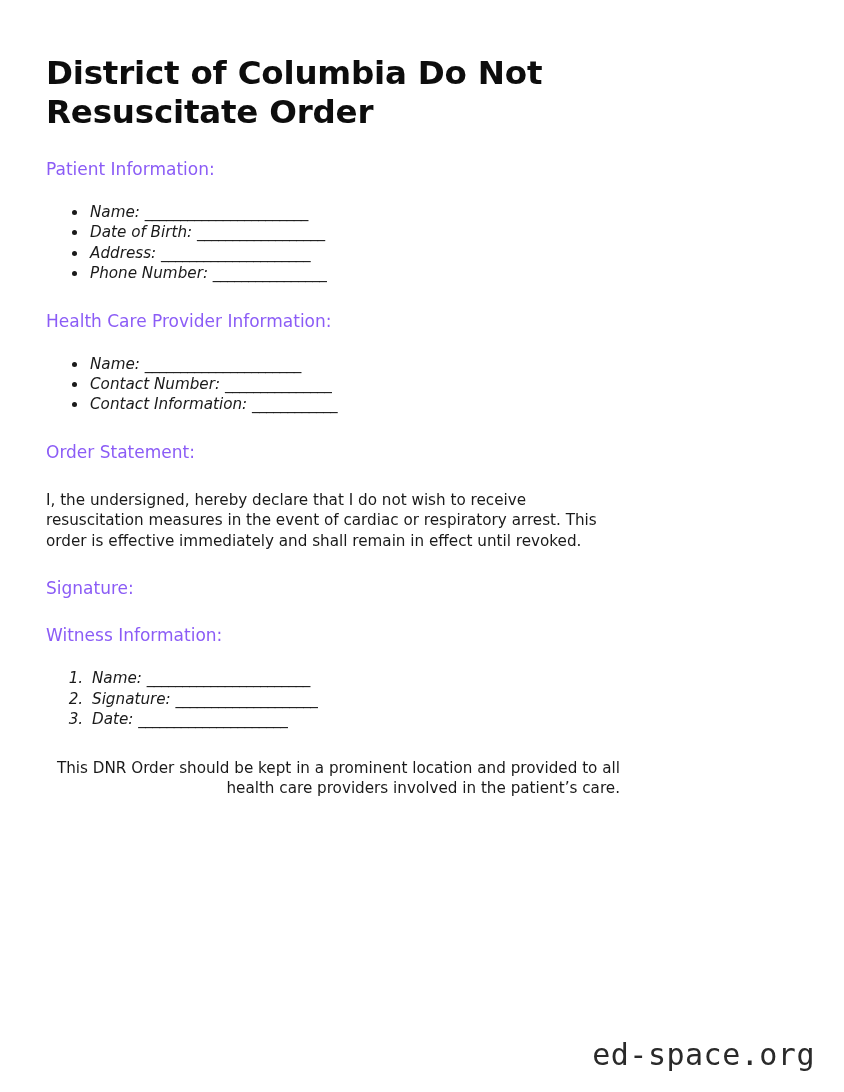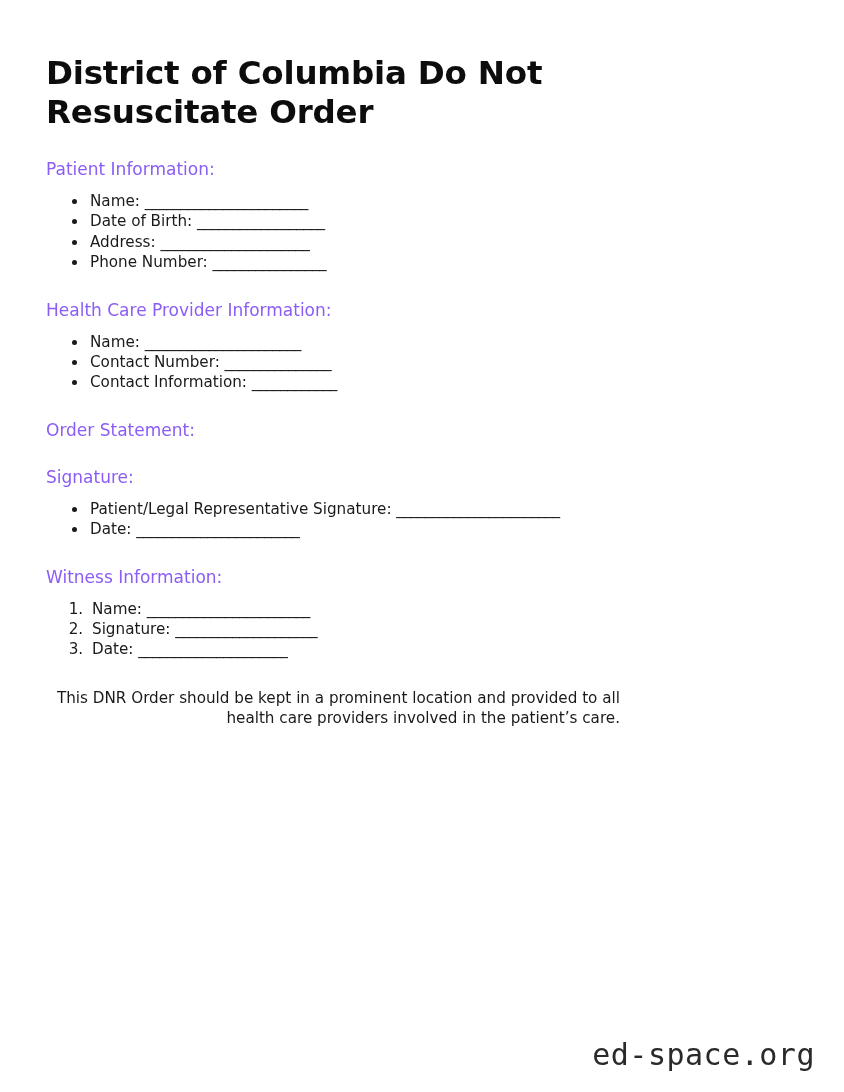--- a/index.html
+++ b/index.html
@@ -41,23 +41,24 @@
     color: #1a1a1a;
   }
   h2.section-heading {
     font-size: 17px;
     font-weight: normal;
     line-height: 20px;
     margin: 27px 0 0 0;
     color: #8b5cf6;
   }
   ul.field-list, ol.field-list {
-    margin: 12px 0 0 0;
+    margin: 23px 0 0 0;
     padding-left: 42px;
     list-style-position: outside;
+    font-style: italic;
   }
   ul.field-list { list-style-type: disc; }
   ol.field-list { list-style-type: decimal; }
   ul.field-list li, ol.field-list li {
     font-size: 15.2px;
     line-height: 20.4px;
     color: #1a1a1a;
     padding-left: 2px;
   }
   ol.field-list li {
@@ -100,26 +101,23 @@
   </ul>
 
   <h2 class="section-heading">Health Care Provider Information:</h2>
   <ul class="field-list">
     <li><span>Name: </span><span class="blank">______________________</span></li>
     <li><span>Contact Number: </span><span class="blank">_______________</span></li>
     <li><span>Contact Information: </span><span class="blank">____________</span></li>
   </ul>
 
   <h2 class="section-heading">Order Statement:</h2>
+  <p class="body-text">I, the undersigned, hereby declare that I do not wish to receive resuscitation measures in the event of cardiac or respiratory arrest. This order is effective immediately and shall remain in effect until revoked.</p>
 
   <h2 class="section-heading">Signature:</h2>
-  <ul class="field-list">
-    <li><span>Patient/Legal Representative Signature: </span><span class="blank">_______________________</span></li>
-    <li><span>Date: </span><span class="blank">_______________________</span></li>
-  </ul>
 
   <h2 class="section-heading">Witness Information:</h2>
   <ol class="field-list">
     <li><span>Name: </span><span class="blank">_______________________</span></li>
     <li><span>Signature: </span><span class="blank">____________________</span></li>
     <li><span>Date: </span><span class="blank">_____________________</span></li>
   </ol>
 
   <p class="body-text closing-note">This DNR Order should be kept in a prominent location and provided to all health care providers involved in the patient’s care.</p>
 

